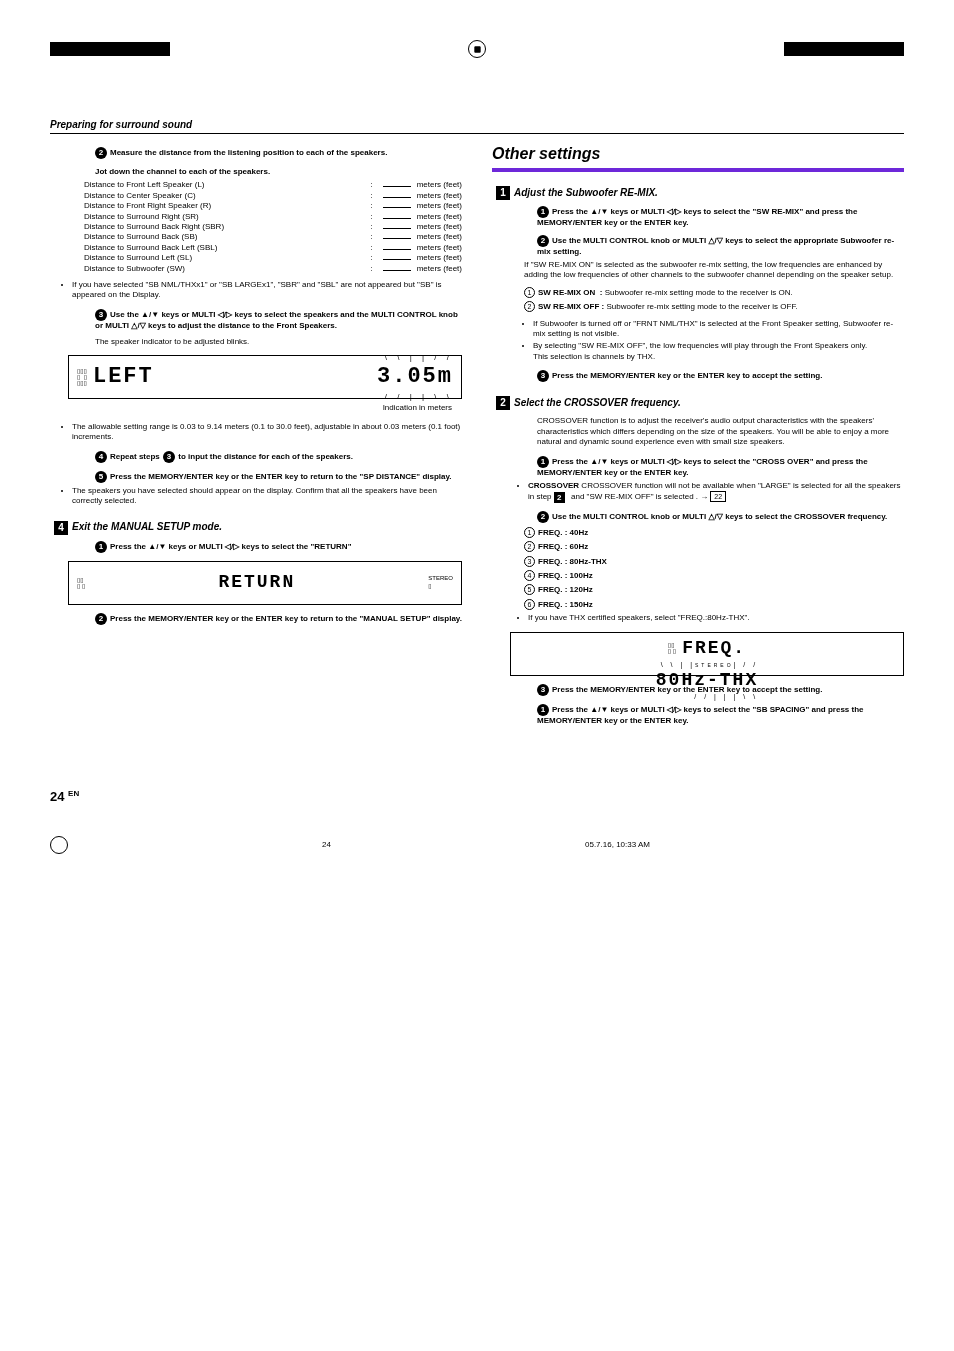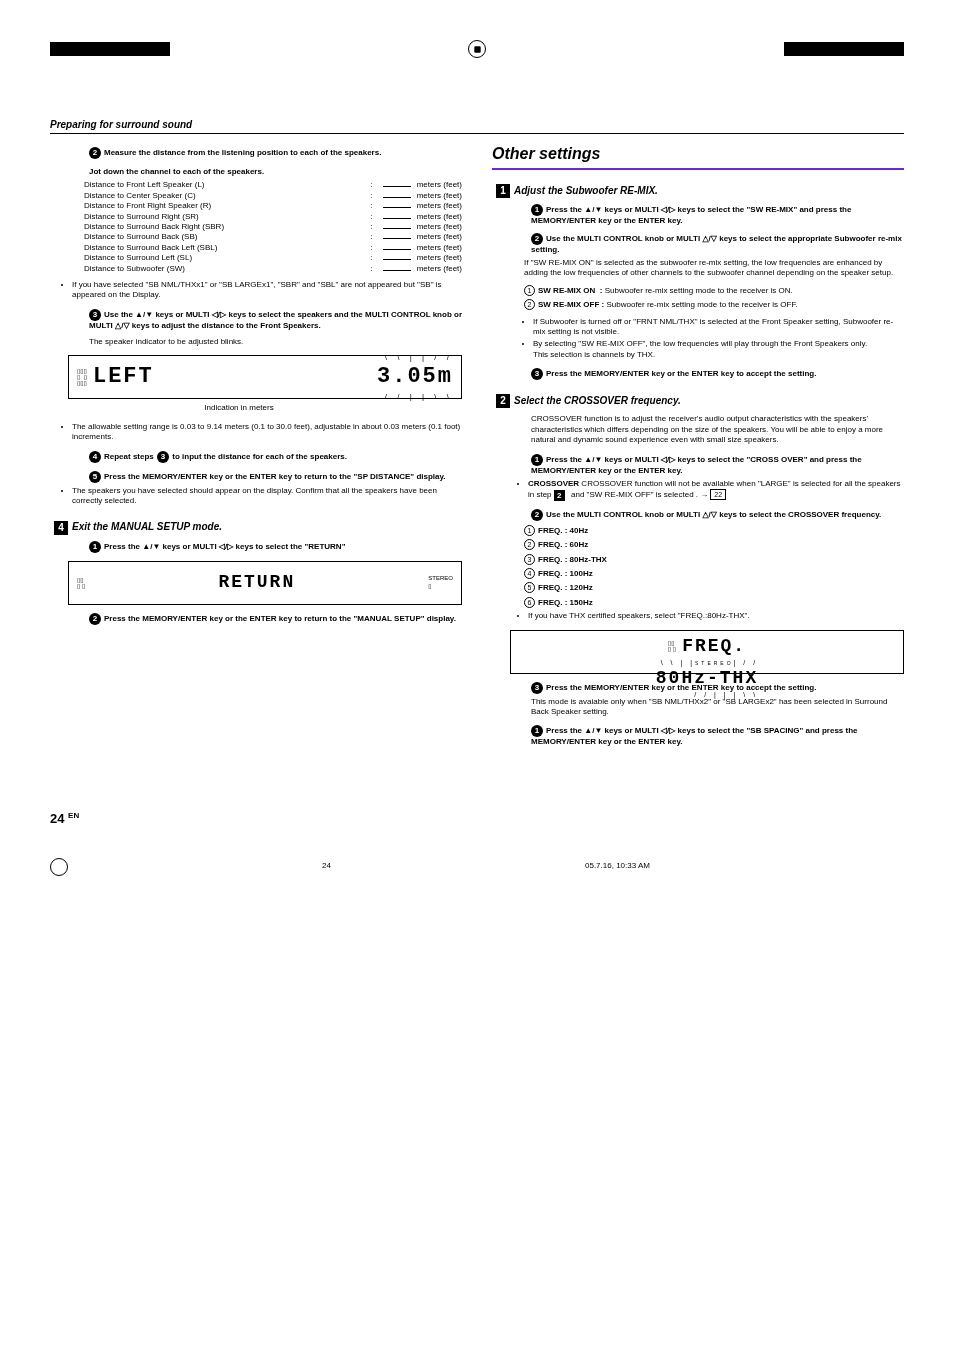--- a/index.html
+++ b/index.html
@@ -32,21 +32,21 @@
     border-bottom: 1px solid #000;
     padding-bottom: 2px;
     margin-bottom: 10px;
   }
   .columns { display: flex; gap: 30px; }
   .col { flex: 1; min-width: 0; }
   .big-head {
     font-style: italic;
     font-weight: bold;
     font-size: 16px;
-    border-bottom: 2px solid #6d28d9;
+    border-bottom: 4px solid #6d28d9;
     padding-bottom: 3px;
     margin-bottom: 12px;
   }
   .step-num {
     display: inline-block;
     width: 14px; height: 14px;
     background: #000; color: #fff;
     text-align: center;
     line-height: 14px;
     font-weight: bold;
@@ -56,21 +56,21 @@
     vertical-align: middle;
   }
   .step-head {
     font-style: italic;
     font-weight: bold;
     font-size: 10px;
     margin: 14px 0 6px 4px;
   }
   .sub { display:inline-block; width:12px; height:12px; border-radius:50%; background:#000; color:#fff; font-size:8px; text-align:center; line-height:12px; font-weight:bold; margin-right:3px;}
   .bold { font-weight: bold; }
-  .indent { margin-left: 14px; padding-left: 25px; }
+  .indent { margin-left: 20px; padding-left: 25px; }
   .indent2 { margin-left: 32px; }
   .bullet-list { margin-left: 22px; }
   .bullet-list li { list-style: disc; margin: 2px 0; }
   .dist-row { display:flex; margin-left:34px; }
   .dist-label { flex: 1; }
   .dist-colon { width: 10px; }
   .dist-blank { border-bottom: 0.5px solid #000; width: 28px; display:inline-block; margin: 0 3px;}
   .lcd-box {
     border: 1px solid #000;
     margin: 8px 0 4px 18px;
@@ -81,21 +81,21 @@
     height: 44px;
     background: #fff;
   }
   .lcd-text {
     font-family: "Courier New", monospace;
     font-size: 22px;
     letter-spacing: 2px;
     font-weight: bold;
   }
   .lcd-small { font-size: 18px; }
-  .caption { text-align: center; margin: 2px 34px 8px 0; font-size:8px;}
+  .caption { text-align: right; margin: 2px 10px 8px 0; font-size:8px;}
   .page-foot { margin-top: 60px; }
   .page-num { font-size: 13px; font-weight: bold; }
   .page-num sup { font-size: 8px; vertical-align: top;}
   .foot-line { display:flex; justify-content: space-between; align-items:center; margin-top: 30px; font-size:8px;}
   .foot-reg { width:18px; height:18px; border:1px solid #000; border-radius:50%; display:flex;align-items:center;justify-content:center;}
   .circnum { display:inline-block; width:11px; height:11px; border:0.7px solid #000; border-radius:50%; text-align:center; line-height:10px; font-size:7px; margin-right:3px;}
   .arrow { font-family: Arial; }
   p { margin: 3px 0; }
   .tiny-icons { font-size:6px; line-height:1; }
   .ref { display:inline-block; border:0.6px solid #000; padding:0 3px; font-size:7px; margin-left:2px;}
@@ -262,21 +262,20 @@
       </div>
       <div style="text-align:right;">
         <div style="font-size:7px;letter-spacing:3px;">\ \ | |<span style="font-size:5px;">STEREO</span>| / /</div>
         <span class="lcd-text lcd-small">80Hz-THX</span>
         <div style="font-size:7px;letter-spacing:3px;">/ / | | | \ \</div>
       </div>
     </div>
 
     <p class="indent bold" style="margin-top:8px;"><span class="sub">3</span><span>Press the MEMORY/ENTER key or the ENTER key to accept the setting.</span></p>
 
-    <p class="indent">This mode is avaiable only when "SB NML/THXx2" or "SB LARGEx2" has been selected in Surround Back Speaker setting.</p>
 
     <p class="indent bold" style="margin-top:8px;"><span class="sub">1</span><span>Press the ▲/▼ keys or MULTI ◁/▷ keys to select the "SB SPACING" and press the MEMORY/ENTER key or the ENTER key.</span></p>
   </div>
 </div>
 
 <div class="page-foot">
   <span class="page-num"><span>24</span> <sup>EN</sup></span>
 </div>
 
 <div class="foot-line">

